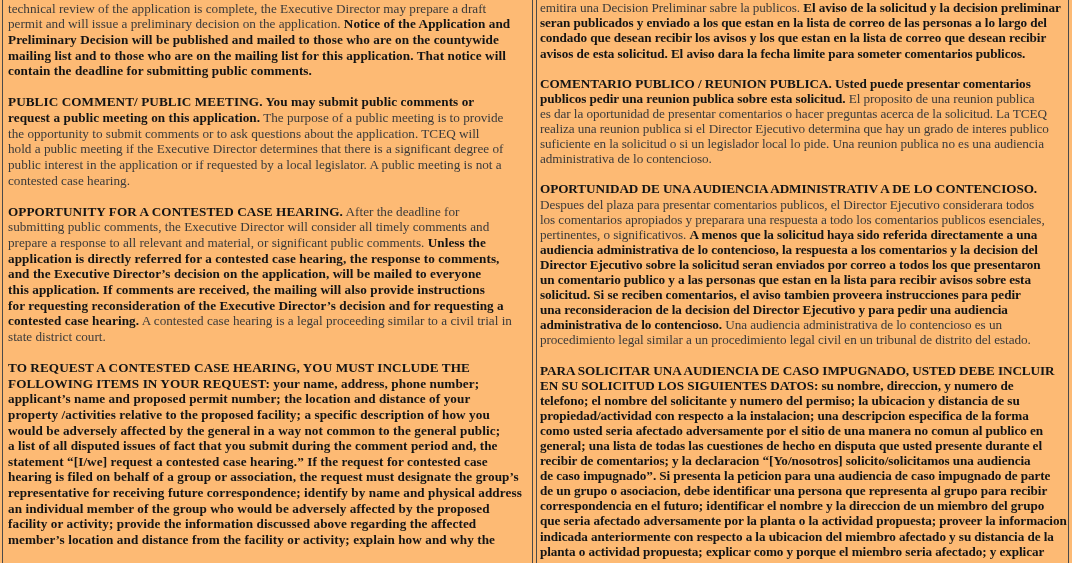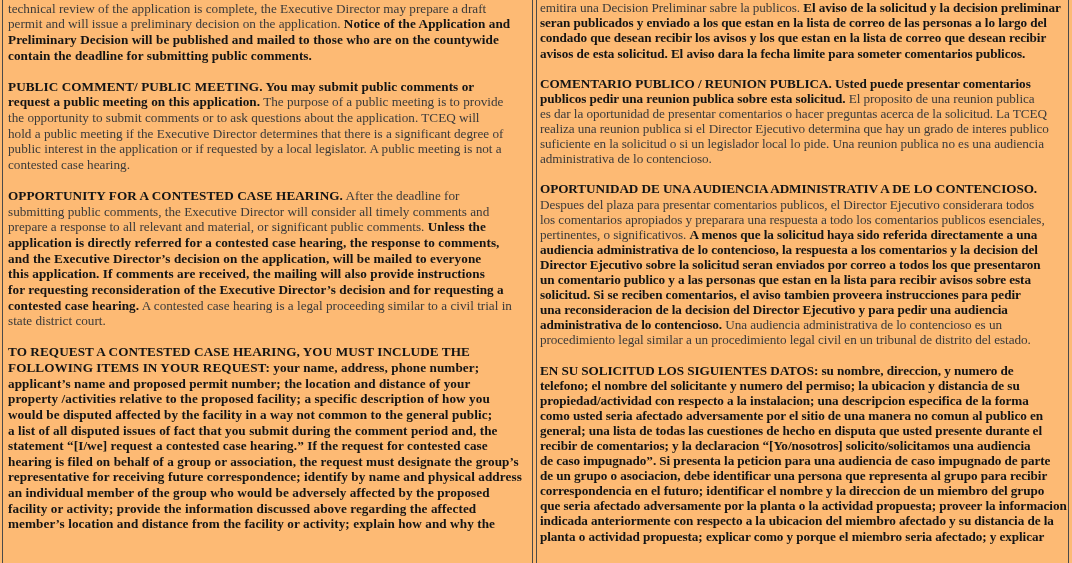--- a/index.html
+++ b/index.html
@@ -28,20 +28,21 @@
 <body>
 
 <div class="page">
 
   <div class="col col-left">
 
     <div class="para">
       <div class="ln"><span class="r">technical review of the application is complete, the Executive Director may prepare a draft</span></div>
       <div class="ln"><span class="r">permit and will issue a preliminary decision on the application. </span><span class="b">Notice of the Application and</span></div>
       <div class="ln"><span class="b">Preliminary Decision will be published and mailed to those who are on the countywide</span></div>
+      <div class="ln"><span class="b">mailing list and to those who are on the mailing list for this application. That notice will</span></div>
       <div class="ln"><span class="b">contain the deadline for submitting public comments.</span></div>
     </div>
 
     <div class="para">
       <div class="ln"><span class="b">PUBLIC COMMENT/ PUBLIC MEETING. You may submit public comments or</span></div>
       <div class="ln"><span class="b">request a public meeting on this application.</span><span class="r"> The purpose of a public meeting is to provide</span></div>
       <div class="ln"><span class="r">the opportunity to submit comments or to ask questions about the application. TCEQ will</span></div>
       <div class="ln"><span class="r">hold a public meeting if the Executive Director determines that there is a significant degree of</span></div>
       <div class="ln"><span class="r">public interest in the application or if requested by a local legislator. A public meeting is not a</span></div>
       <div class="ln"><span class="r">contested case hearing.</span></div>
@@ -57,21 +58,21 @@
       <div class="ln"><span class="b">for requesting reconsideration of the Executive Director’s decision and for requesting a</span></div>
       <div class="ln"><span class="b">contested case hearing.</span><span class="r"> A contested case hearing is a legal proceeding similar to a civil trial in</span></div>
       <div class="ln"><span class="r">state district court.</span></div>
     </div>
 
     <div class="para">
       <div class="ln"><span class="b">TO REQUEST A CONTESTED CASE HEARING, YOU MUST INCLUDE THE</span></div>
       <div class="ln"><span class="b">FOLLOWING ITEMS IN YOUR REQUEST: your name, address, phone number;</span></div>
       <div class="ln"><span class="b">applicant’s name and proposed permit number; the location and distance of your</span></div>
       <div class="ln"><span class="b">property /activities relative to the proposed facility; a specific description of how you</span></div>
-      <div class="ln"><span class="b">would be disputed affected by the facility in a way not common to the general public;</span></div>
+      <div class="ln"><span class="b">would be adversely affected by the general in a way not common to the general public;</span></div>
       <div class="ln"><span class="b">a list of all disputed issues of fact that you submit during the comment period and, the</span></div>
       <div class="ln"><span class="b">statement “[I/we] request a contested case hearing.” If the request for contested case</span></div>
       <div class="ln"><span class="b">hearing is filed on behalf of a group or association, the request must designate the group’s</span></div>
       <div class="ln"><span class="b">representative for receiving future correspondence; identify by name and physical address</span></div>
       <div class="ln"><span class="b">an individual member of the group who would be adversely affected by the proposed</span></div>
       <div class="ln"><span class="b">facility or activity; provide the information discussed above regarding the affected</span></div>
       <div class="ln"><span class="b">member’s location and distance from the facility or activity; explain how and why the</span></div>
     </div>
   </div>
 
@@ -101,20 +102,21 @@
       <div class="ln"><span class="b">audiencia administrativa de lo contencioso, la respuesta a los comentarios y la decision del</span></div>
       <div class="ln"><span class="b">Director Ejecutivo sobre la solicitud seran enviados por correo a todos los que presentaron</span></div>
       <div class="ln"><span class="b">un comentario publico y a las personas que estan en la lista para recibir avisos sobre esta</span></div>
       <div class="ln"><span class="b">solicitud. Si se reciben comentarios, el aviso tambien proveera instrucciones para pedir</span></div>
       <div class="ln"><span class="b">una reconsideracion de la decision del Director Ejecutivo y para pedir una audiencia</span></div>
       <div class="ln"><span class="b">administrativa de lo contencioso.</span><span class="r"> Una audiencia administrativa de lo contencioso es un</span></div>
       <div class="ln"><span class="r">procedimiento legal similar a un procedimiento legal civil en un tribunal de distrito del estado.</span></div>
     </div>
 
     <div class="para">
+      <div class="ln"><span class="b">PARA SOLICITAR UNA AUDIENCIA DE CASO IMPUGNADO, USTED DEBE INCLUIR</span></div>
       <div class="ln"><span class="b">EN SU SOLICITUD LOS SIGUIENTES DATOS: su nombre, direccion, y numero de</span></div>
       <div class="ln"><span class="b">telefono; el nombre del solicitante y numero del permiso; la ubicacion y distancia de su</span></div>
       <div class="ln"><span class="b">propiedad/actividad con respecto a la instalacion; una descripcion especifica de la forma</span></div>
       <div class="ln"><span class="b">como usted seria afectado adversamente por el sitio de una manera no comun al publico en</span></div>
       <div class="ln"><span class="b">general; una lista de todas las cuestiones de hecho en disputa que usted presente durante el</span></div>
       <div class="ln"><span class="b">recibir de comentarios; y la declaracion “[Yo/nosotros] solicito/solicitamos una audiencia</span></div>
       <div class="ln"><span class="b">de caso impugnado”. Si presenta la peticion para una audiencia de caso impugnado de parte</span></div>
       <div class="ln"><span class="b">de un grupo o asociacion, debe identificar una persona que representa al grupo para recibir</span></div>
       <div class="ln"><span class="b">correspondencia en el futuro; identificar el nombre y la direccion de un miembro del grupo</span></div>
       <div class="ln"><span class="b">que seria afectado adversamente por la planta o la actividad propuesta; proveer la informacion</span></div>

